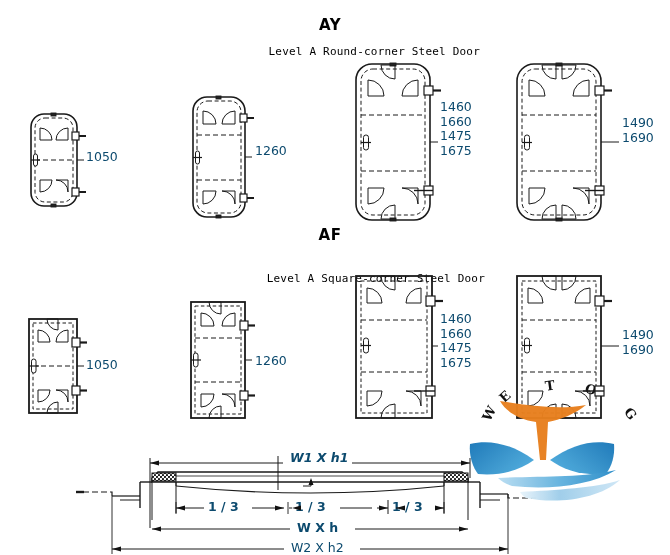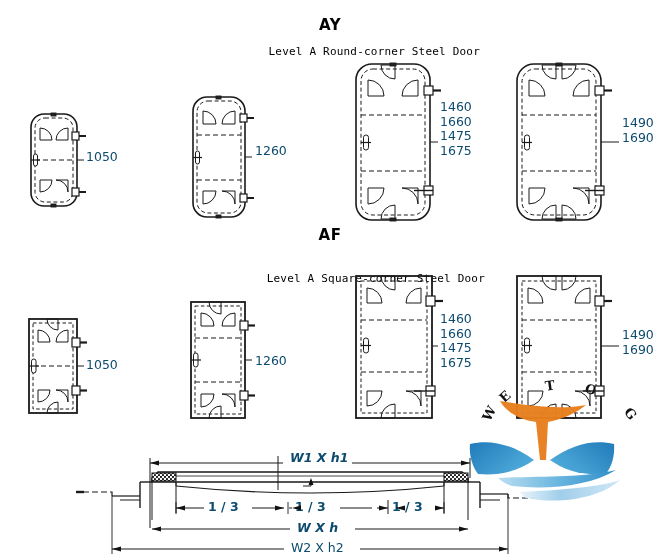--- a/index.html
+++ b/index.html
@@ -77,21 +77,21 @@
 
   <div class="dimlabel" style="left:86px; top:350px;">1050</div>
   <div class="dimlabel" style="left:255px; top:346px;">1260</div>
   <div class="dimlabel" style="left:440px; top:304px;"><span>1460</span><br><span>1660</span><br><span>1475</span><br><span>1675</span></div>
   <div class="dimlabel" style="left:622px; top:320px;"><span>1490</span><br><span>1690</span></div>
 
   <div class="dimlabel" style="left:290px; top:443px; font-weight:bold;font-style:italic;">W1 X h1</div>
   <div class="dimlabel" style="left:208px; top:492px; font-weight:bold;">1 / 3</div>
   <div class="dimlabel" style="left:295px; top:492px; font-weight:bold;">1 / 3</div>
   <div class="dimlabel" style="left:392px; top:492px; font-weight:bold;">1 / 3</div>
-  <div class="dimlabel" style="left:297px; top:513px; font-weight:bold;font-style:italic;">W X h</div>
+  <div class="dimlabel" style="left:297px; top:513px; font-weight:bold;">W X h</div>
   <div class="dimlabel" style="left:291px; top:533px; font-weight:normal;">W2 X h2</div>
 
   <div class="logo-letter" style="left:482px; top:398px; transform:rotate(-62deg);">W</div>
   <div class="logo-letter" style="left:500px; top:381px; transform:rotate(-42deg);">E</div>
   <div class="logo-letter" style="left:545px; top:370px; transform:rotate(-8deg);">T</div>
   <div class="logo-letter" style="left:585px; top:374px; transform:rotate(18deg);">O</div>
   <div class="logo-letter" style="left:625px; top:398px; transform:rotate(52deg);">G</div>
 
   <svg class="svgwrap" width="670" height="555" viewBox="0 0 670 555">
     <defs>

